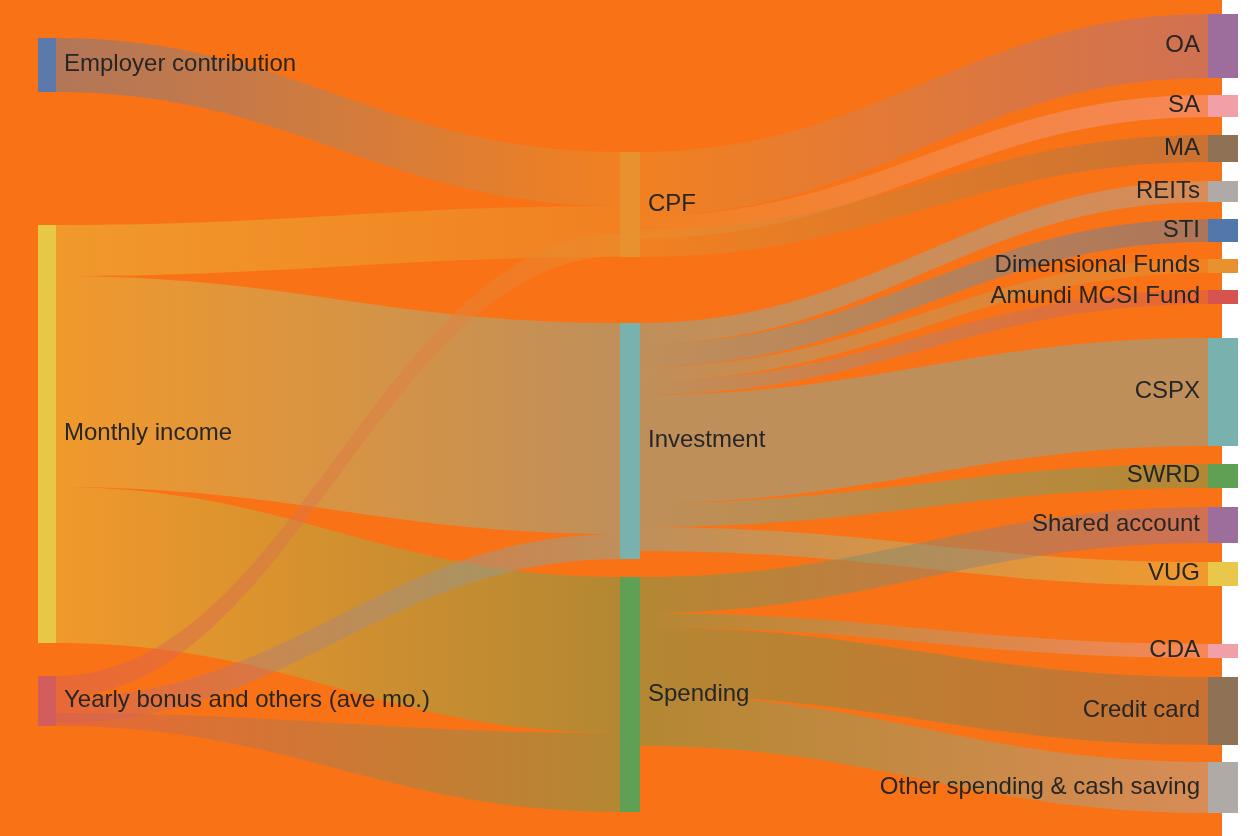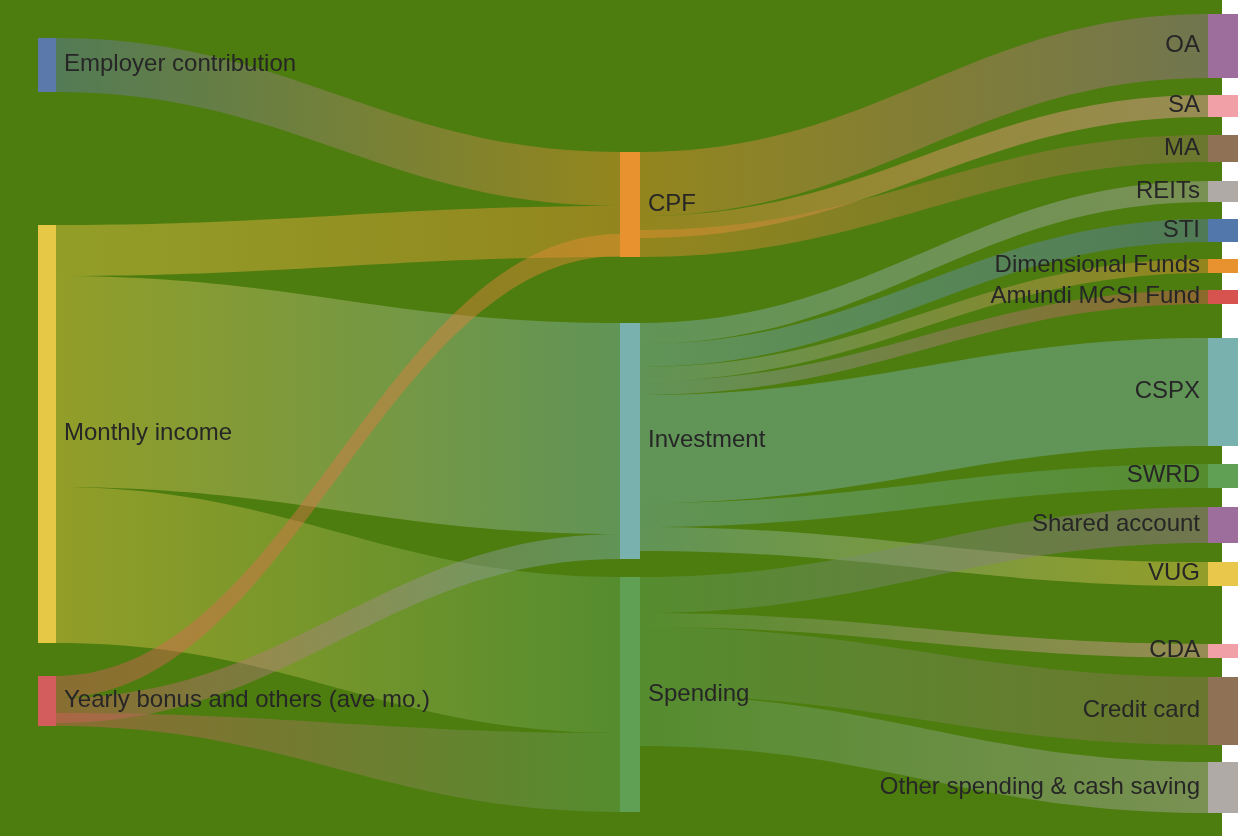--- a/index.html
+++ b/index.html
@@ -10,21 +10,21 @@
   body {
     width: 1250px;
     height: 836px;
     overflow: hidden;
     font-family: "Liberation Sans", sans-serif;
   }
   #sankey-root {
     position: relative;
     width: 1222px;
     height: 836px;
-    background: #4d7c0f;
+    background: #f97316;
   }
   svg.sankey-svg {
     display: block;
     width: 1250px;
     height: 836px;
   }
   .node-label {
     font-family: "Liberation Sans", sans-serif;
     font-size: 24px;
     fill: #262626;

